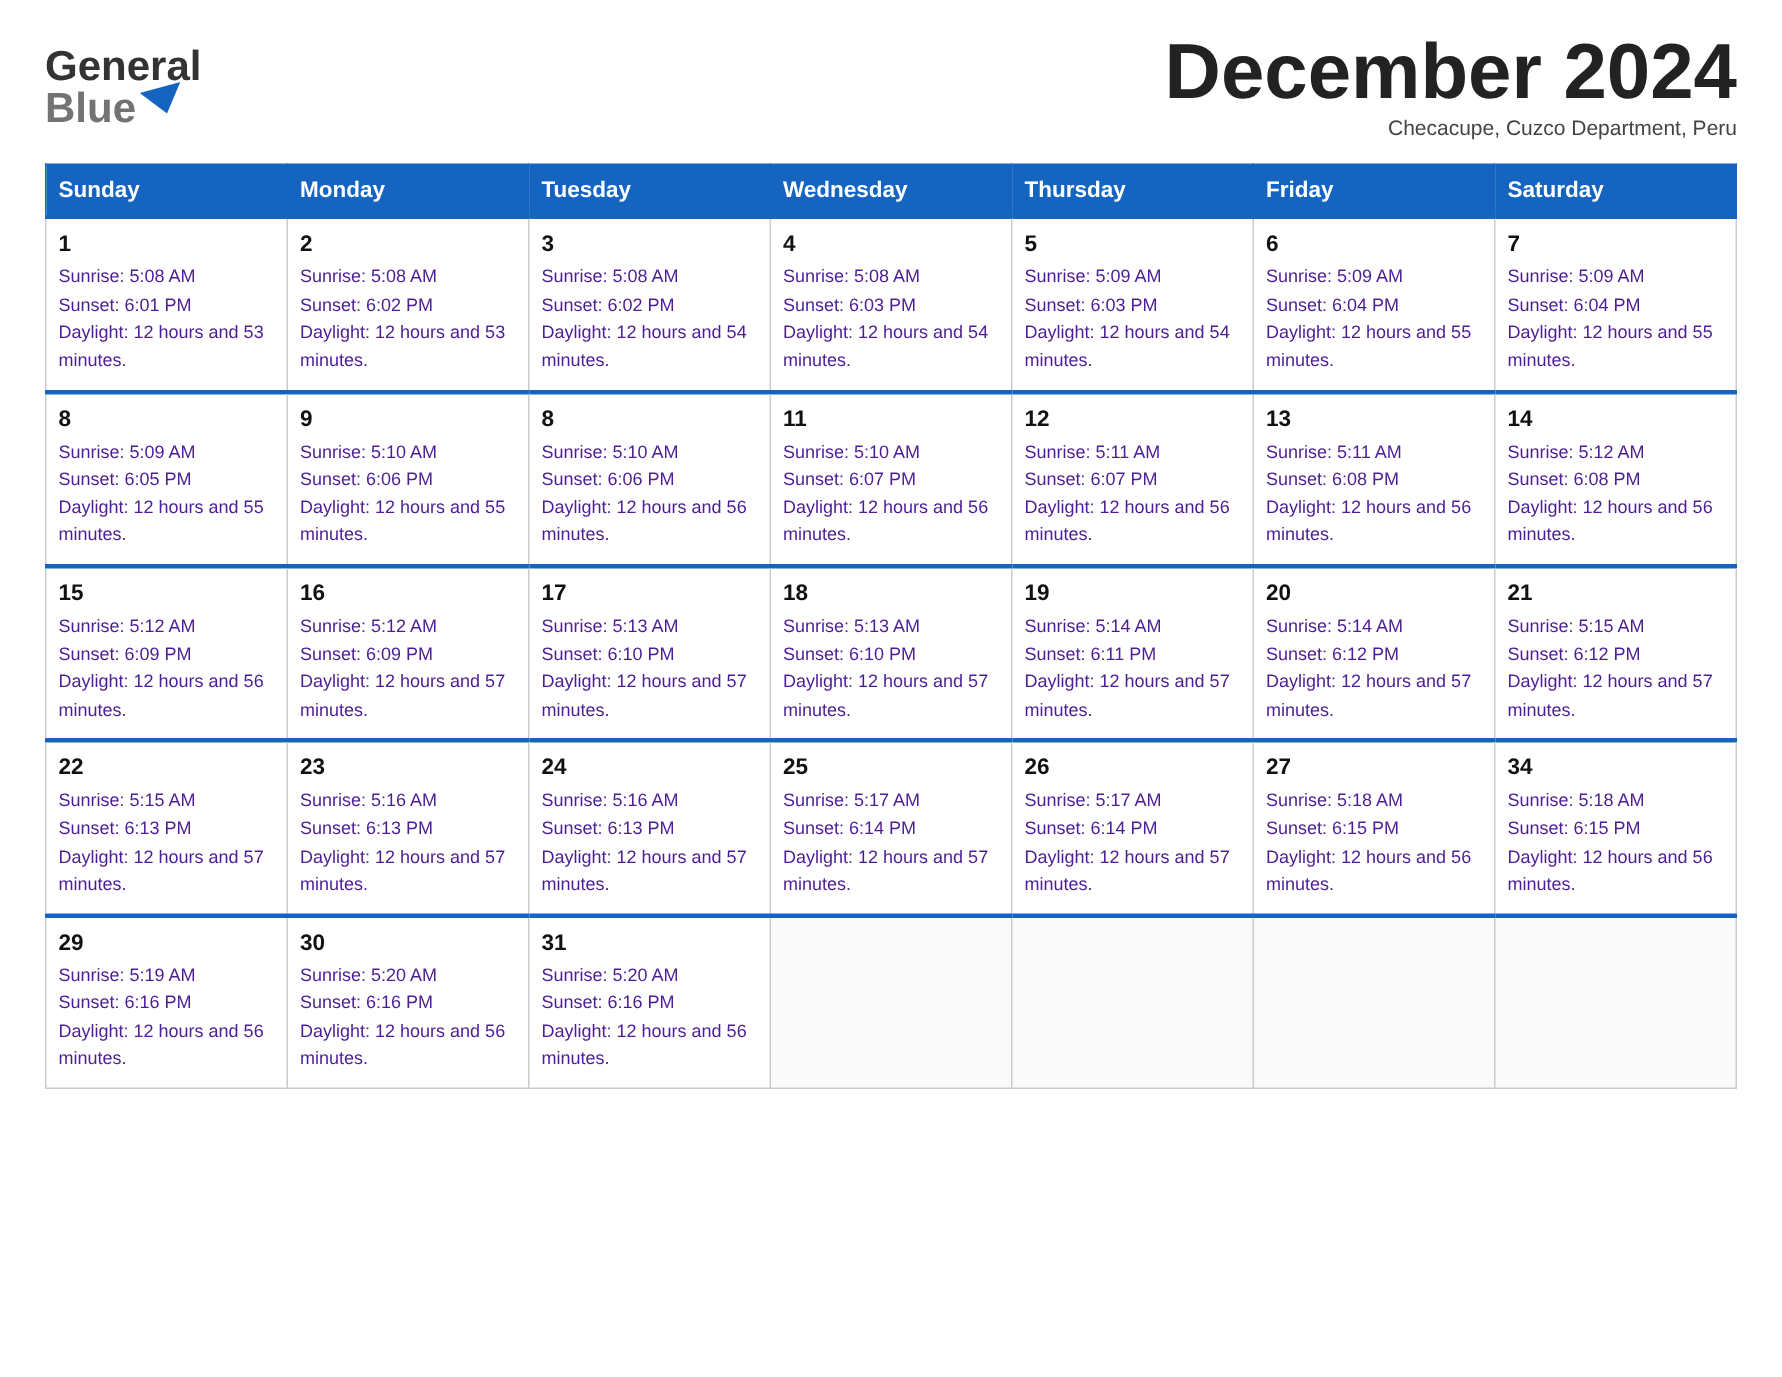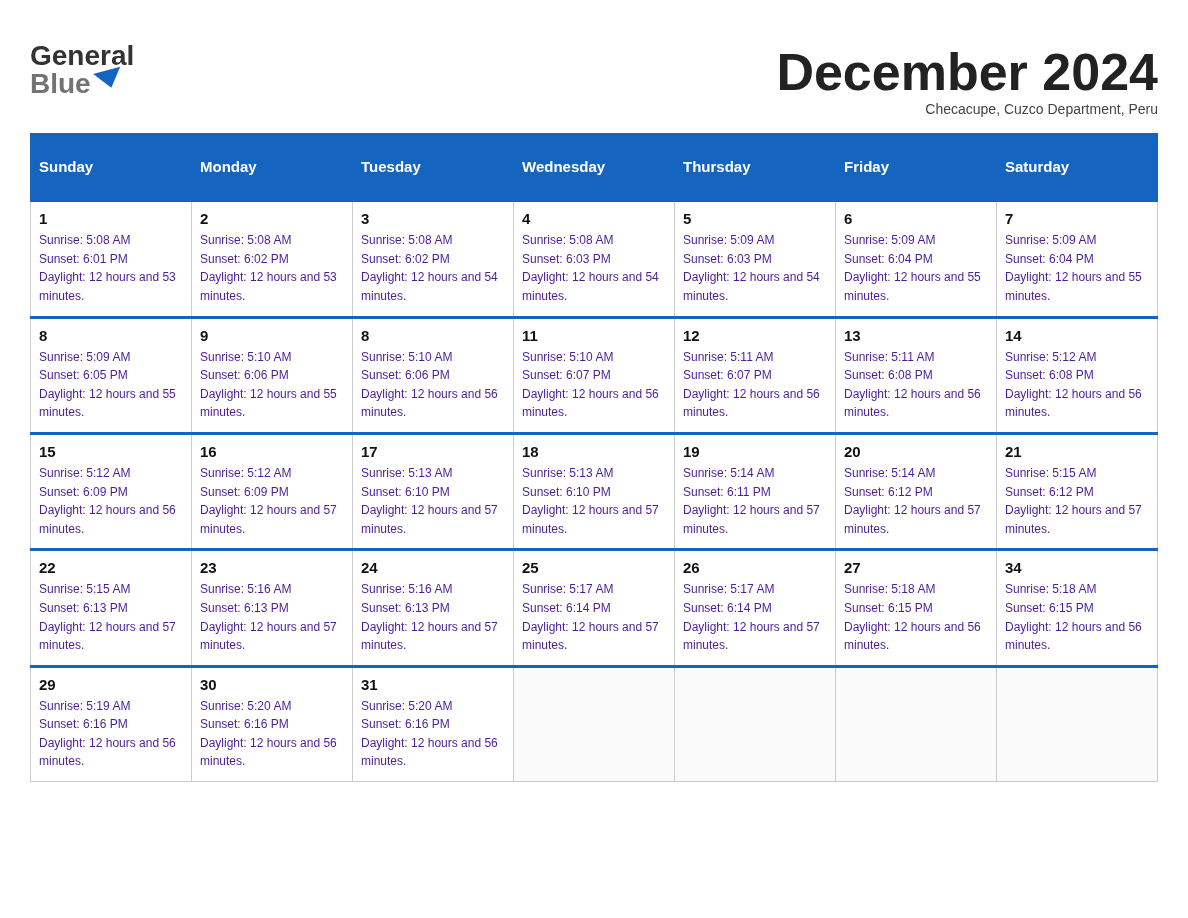--- a/index.html
+++ b/index.html
@@ -13,21 +13,21 @@
     .header {
       display: flex;
       justify-content: space-between;
       align-items: flex-start;
       margin-bottom: 16px;
     }
     .logo {
       display: flex;
       flex-direction: column;
       align-items: flex-start;
-      margin-top: 22px;
+      margin-top: 10px;
     }
     .logo-general {
       font-size: 28px;
       font-weight: bold;
       color: #333;
       line-height: 1;
     }
     .logo-blue {
       font-size: 28px;
       font-weight: bold;
@@ -42,21 +42,20 @@
       border-left: 14px solid transparent;
       border-right: 14px solid transparent;
       border-top: 18px solid #1565c0;
       display: inline-block;
       margin-left: 4px;
       margin-bottom: 2px;
       transform: rotate(-15deg);
     }
     .title-block {
       text-align: right;
-      margin-top: 24px;
     }
     .title-block h1 {
       font-size: 52px;
       font-weight: bold;
       color: #222;
       line-height: 1.1;
     }
     .title-block h2 {
       font-size: 14px;
       font-weight: normal;
@@ -65,21 +64,21 @@
     .calendar {
       width: 100%;
       border-collapse: collapse;
       border: 1px solid #ccc;
     }
     .calendar thead tr th {
       background-color: #1565c0;
       color: #fff;
       font-size: 15px;
       font-weight: bold;
-      padding: 24px 8px;
+      padding: 8px 8px;
       text-align: left;
       border: 1px solid #1565c0;
     }
     .calendar tbody tr td {
       vertical-align: top;
       padding: 8px 8px 10px 8px;
       border: 1px solid #ccc;
       font-size: 12.5px;
       color: #333;
       width: 14.28%;

